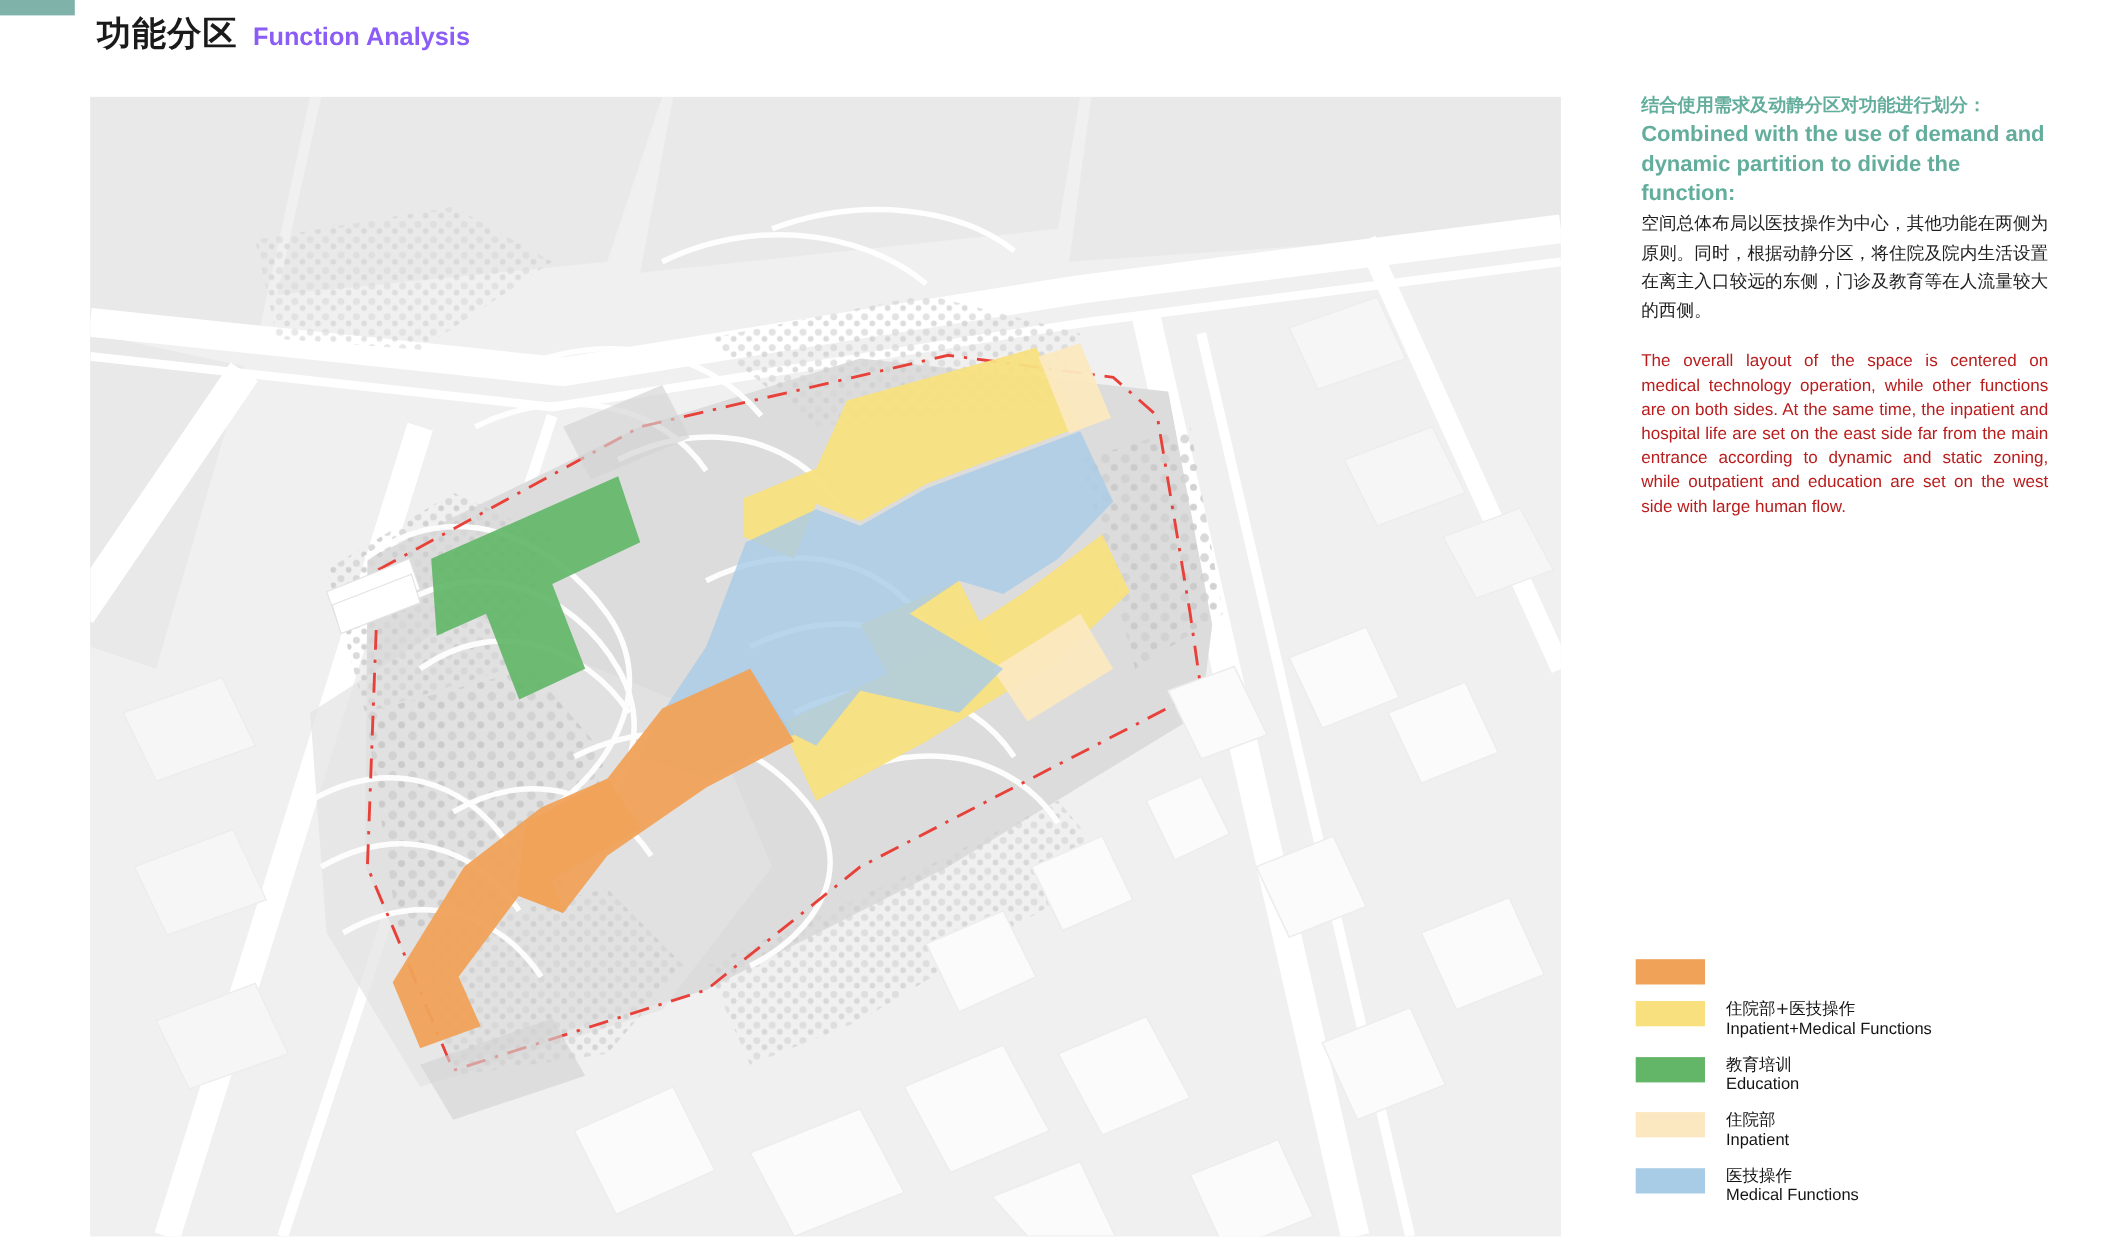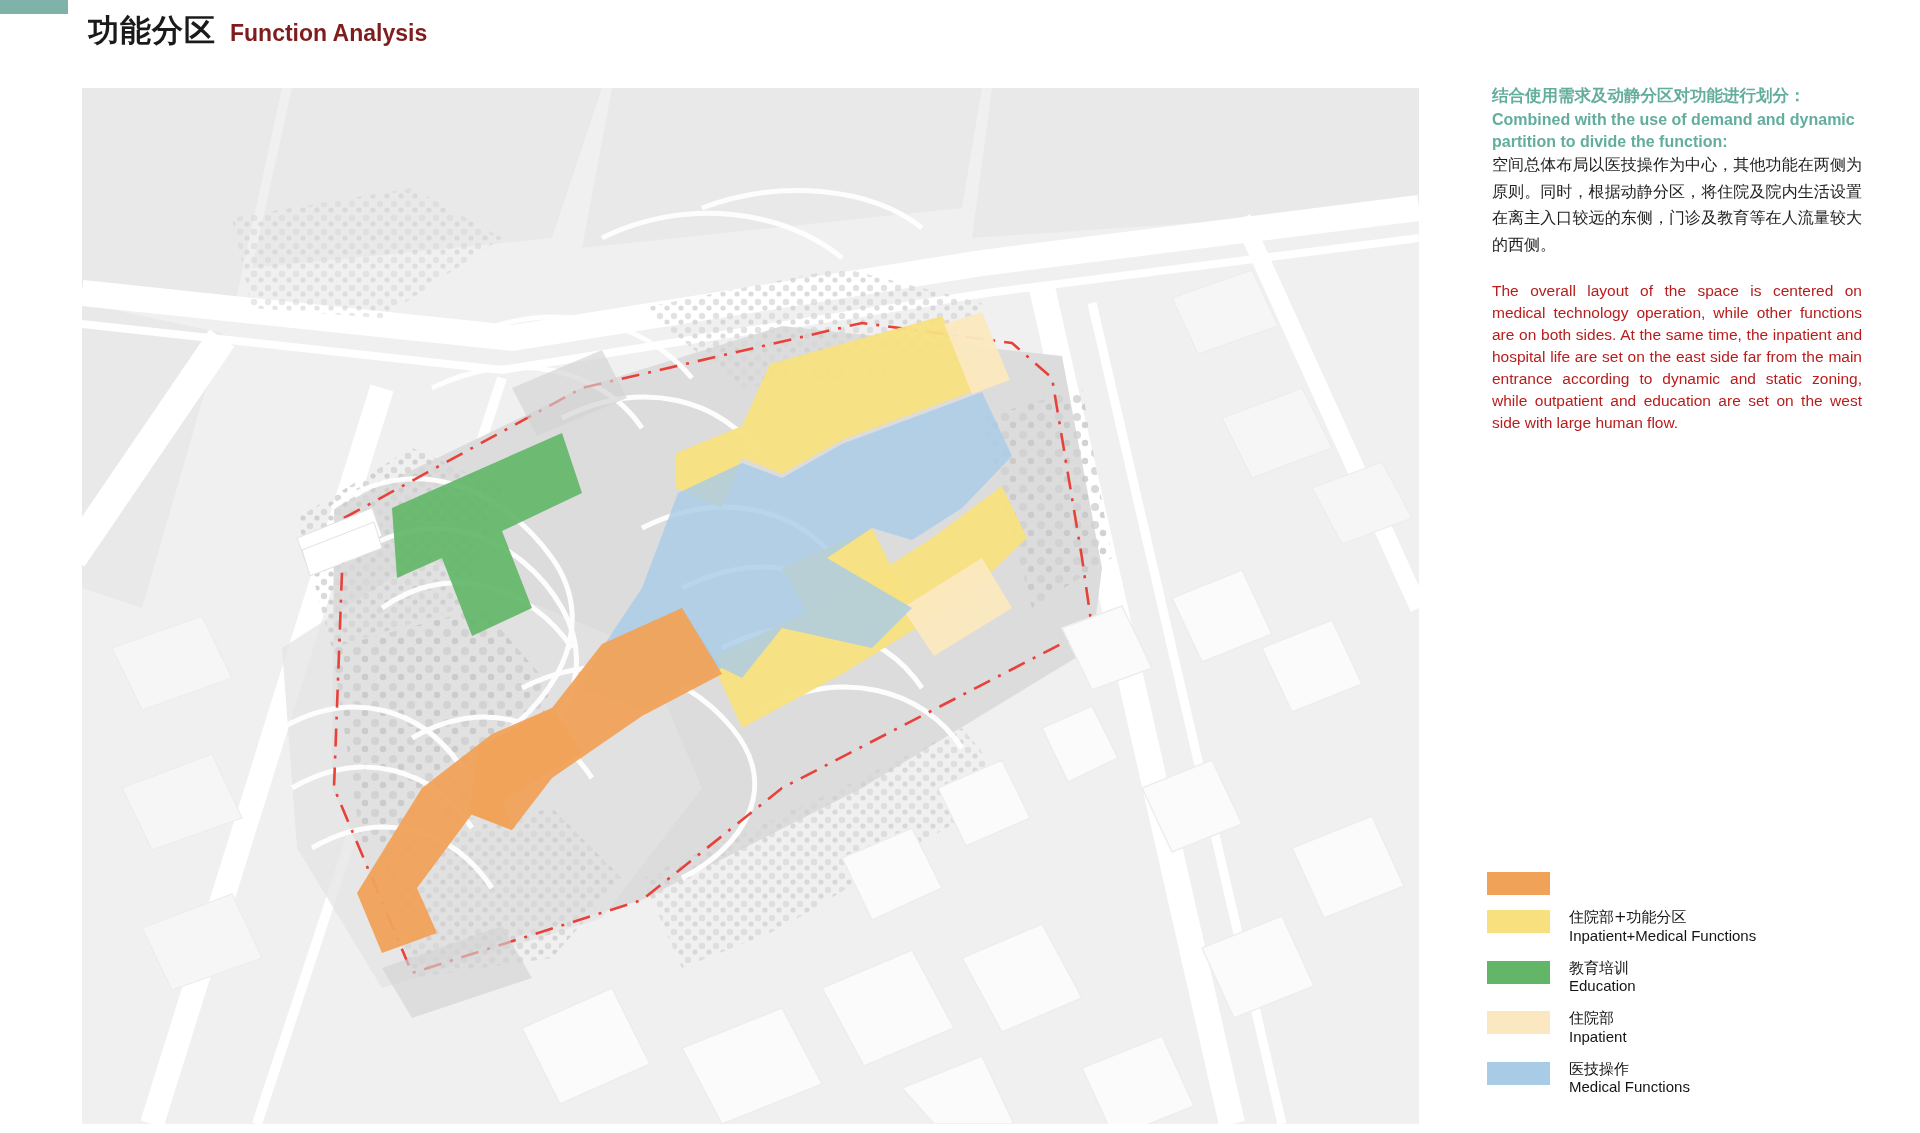--- a/index.html
+++ b/index.html
@@ -39,21 +39,21 @@
   .title-cn {
     font-size: 31px;
     font-weight: bold;
     color: #1a1a1a;
     letter-spacing: 1px;
     font-family: "DejaVu Sans", "Liberation Sans", sans-serif;
   }
   .title-en {
     font-size: 23px;
     font-weight: bold;
-    color: #7f1d1d;
+    color: #8b5cf6;
   }
   
   .map-panel {
     position: absolute;
     left: 82px;
     top: 88px;
     width: 1337px;
     height: 1036px;
     background: #f1f1f1;
     overflow: hidden;
@@ -69,21 +69,21 @@
   .lead-cn {
     color: #63ad9c;
     font-weight: bold;
     font-size: 16.5px;
     line-height: 1.35;
     font-family: "DejaVu Sans", "Liberation Sans", sans-serif;
   }
   .lead-en {
     color: #63ad9c;
     font-weight: bold;
-    font-size: 16px;
+    font-size: 20px;
     line-height: 1.35;
     margin-top: 2px;
   }
   .body-cn {
     color: #1e1e1e;
     font-size: 16px;
     line-height: 1.65;
     text-align: justify;
     font-family: "DejaVu Sans", "Liberation Sans", sans-serif;
   }
@@ -286,21 +286,21 @@
 
   <div class="legend">
 
     <div class="legend-item">
       <div class="legend-swatch" style="background:#f0a259"></div>
     </div>
 
     <div class="legend-item">
       <div class="legend-swatch" style="background:#f8e07f"></div>
       <div class="legend-labels">
-        <div class="legend-cn">住院部+功能分区</div>
+        <div class="legend-cn">住院部+医技操作</div>
         <div class="legend-en">Inpatient+Medical Functions</div>
       </div>
     </div>
 
     <div class="legend-item">
       <div class="legend-swatch" style="background:#63b668"></div>
       <div class="legend-labels">
         <div class="legend-cn">教育培训</div>
         <div class="legend-en">Education</div>
       </div>

